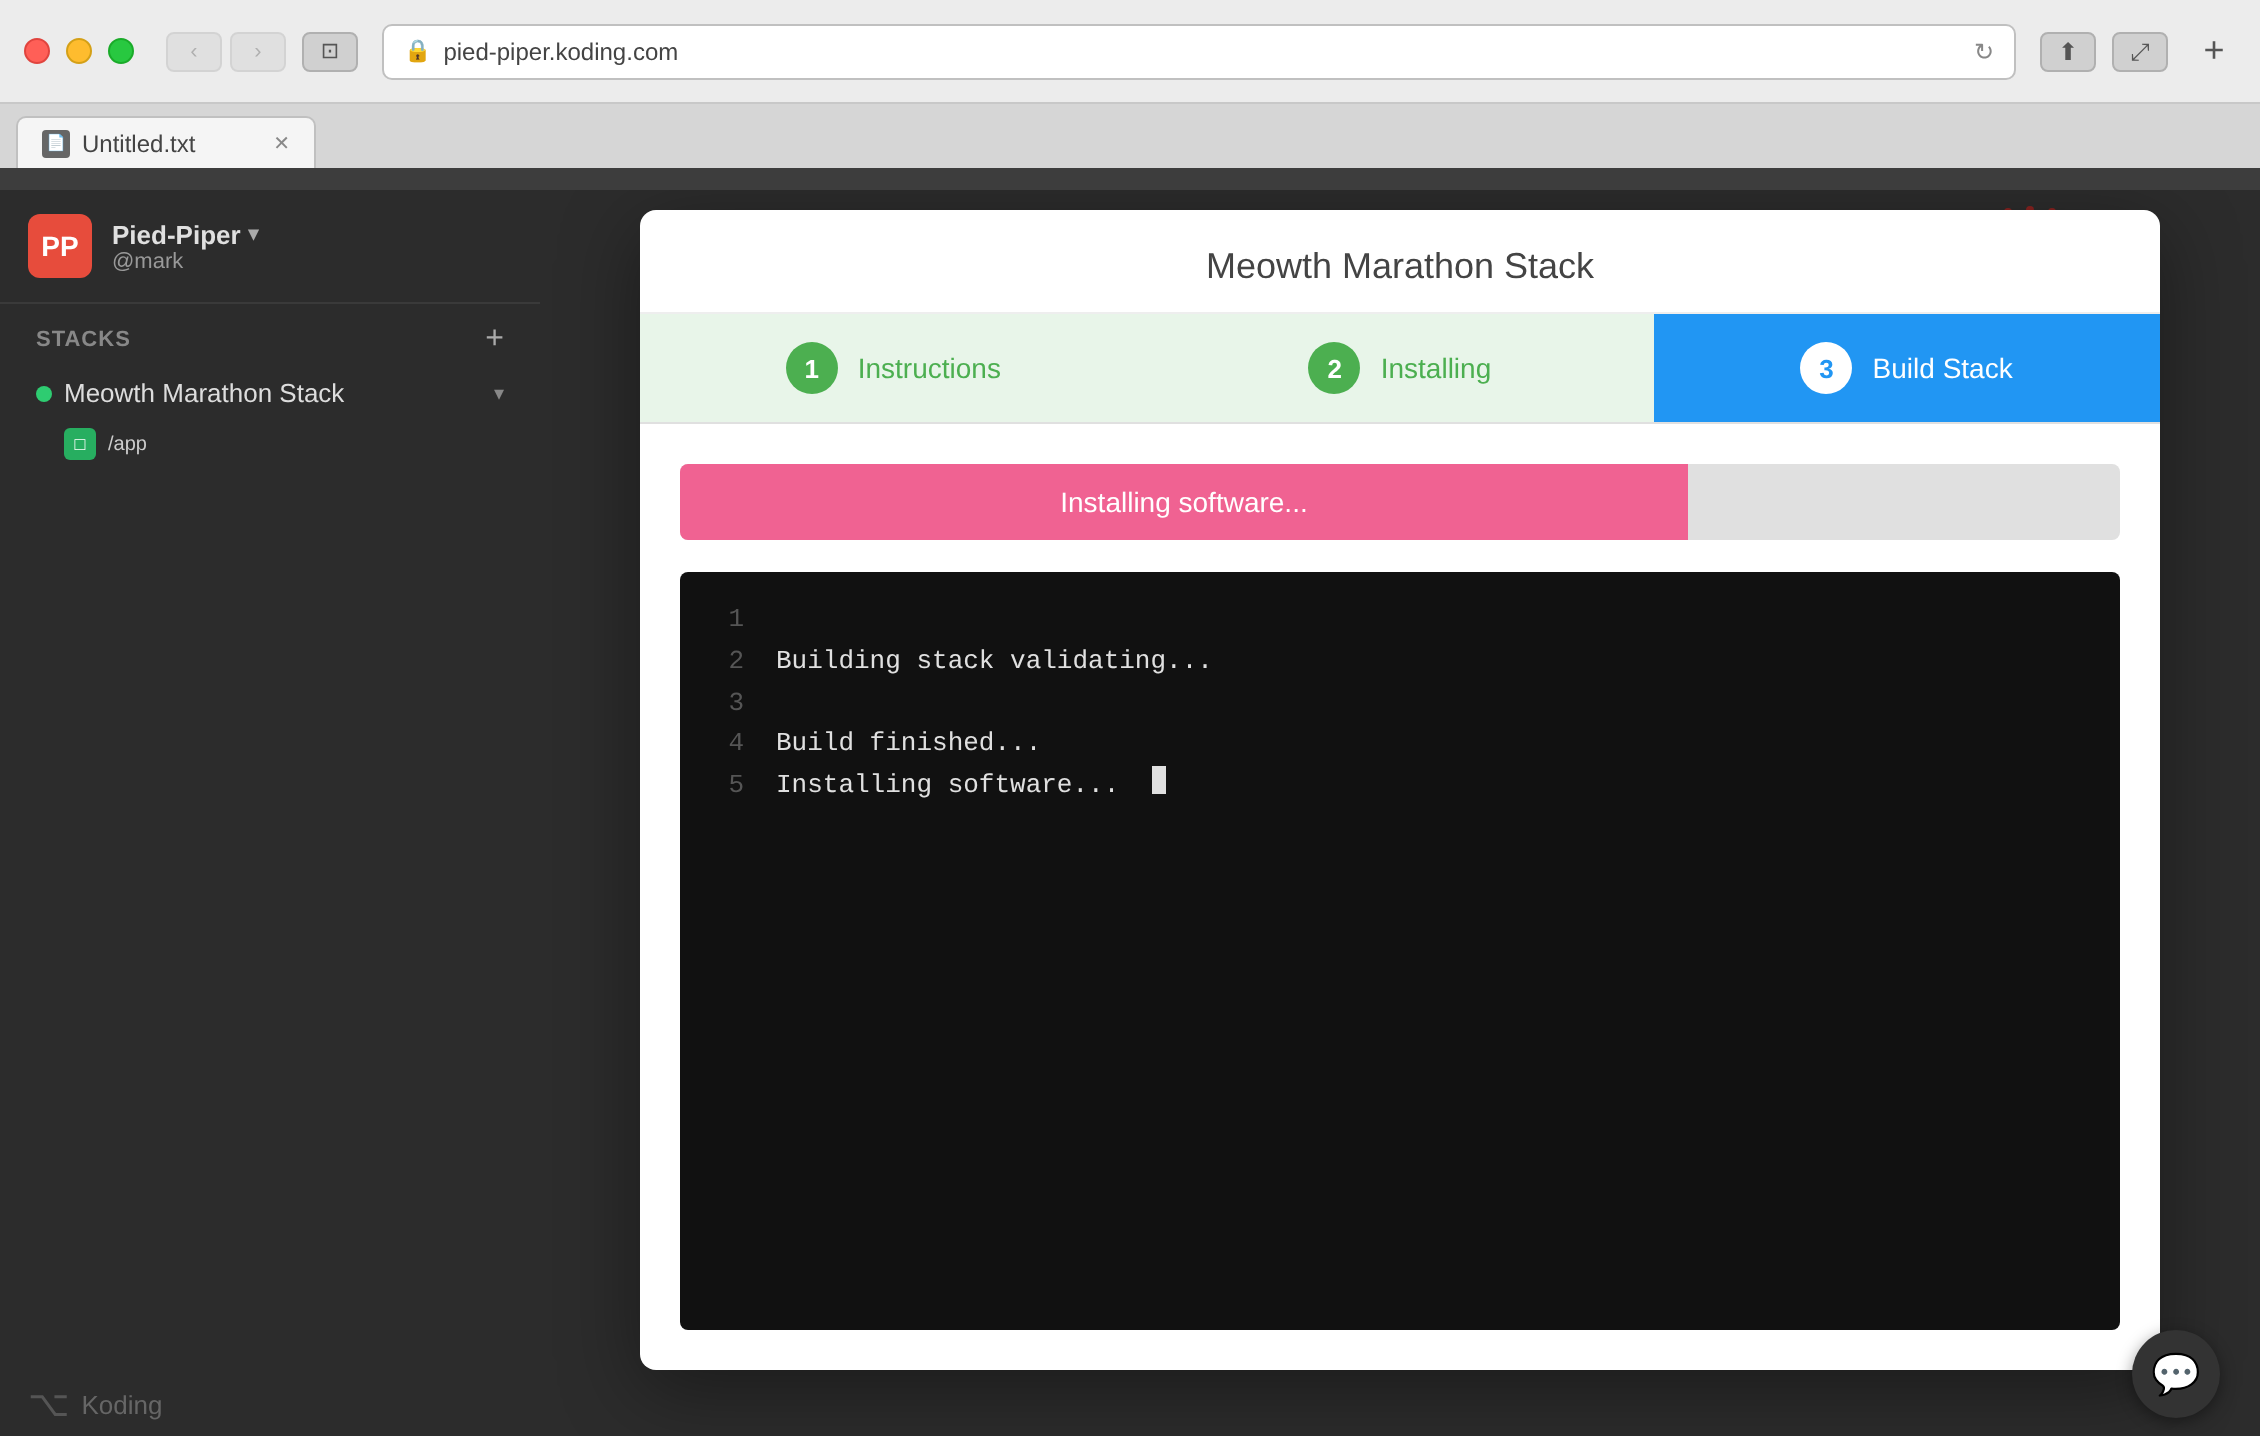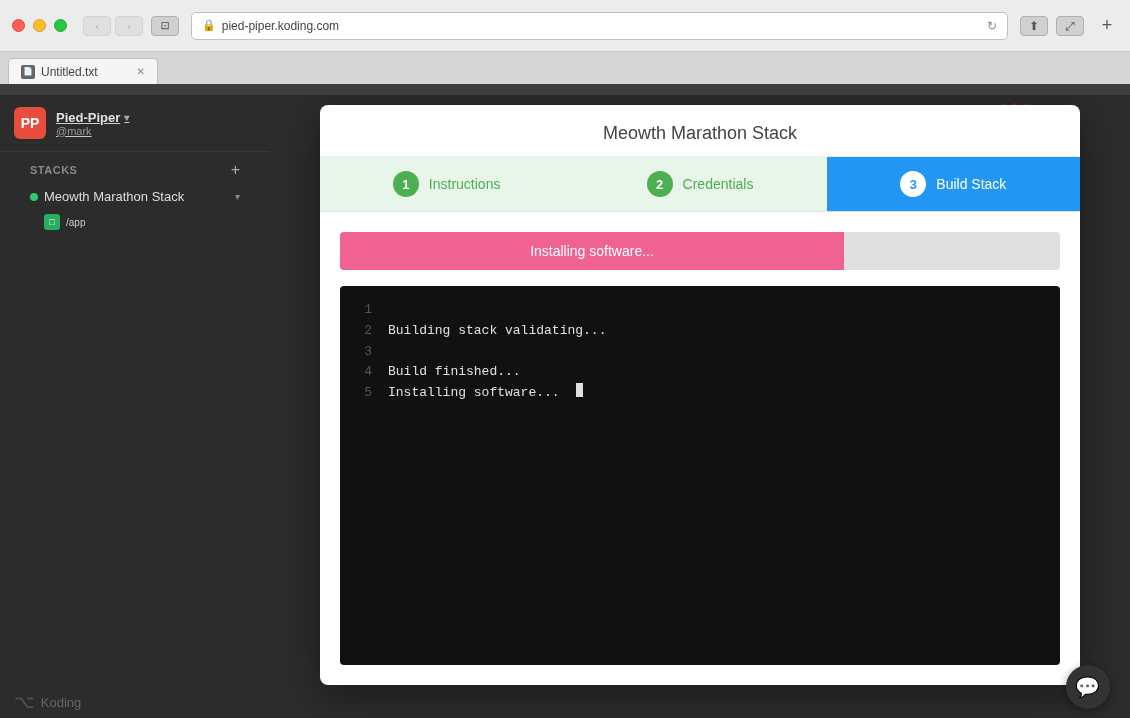--- a/index.html
+++ b/index.html
@@ -199,41 +199,40 @@
       align-items: center;
       justify-content: center;
       font-weight: bold;
       color: white;
       font-size: 14px;
       margin-right: 10px;
       flex-shrink: 0;
     }
     .sidebar-user-info {
       flex: 1;
-      text-decoration: underline;
     }
     .sidebar-team {
       font-size: 13px;
       font-weight: 600;
       color: #e0e0e0;
       display: flex;
       align-items: center;
       gap: 4px;
     }
     .sidebar-username {
       font-size: 11px;
       color: #999;
     }
     .chevron-down {
       font-size: 10px;
       color: #aaa;
     }
 
     .sidebar-section {
-      padding: 10px 30px 4px;
+      padding: 10px 18px 4px;
     }
     .sidebar-section-header {
       display: flex;
       align-items: center;
       justify-content: space-between;
       margin-bottom: 6px;
     }
     .sidebar-section-label {
       font-size: 11px;
       font-weight: 600;
@@ -618,21 +617,21 @@
           <div class="step-item completed">
             <div class="step-circle">
               <span>1</span>
             </div>
             <span class="step-label">Instructions</span>
           </div>
           <div class="step-item completed">
             <div class="step-circle">
               <span>2</span>
             </div>
-            <span class="step-label">Credentials</span>
+            <span class="step-label">Installing</span>
           </div>
           <div class="step-item active">
             <div class="step-circle">
               <span>3</span>
             </div>
             <span class="step-label">Build Stack</span>
           </div>
         </div>
 
         <div class="progress-container">

